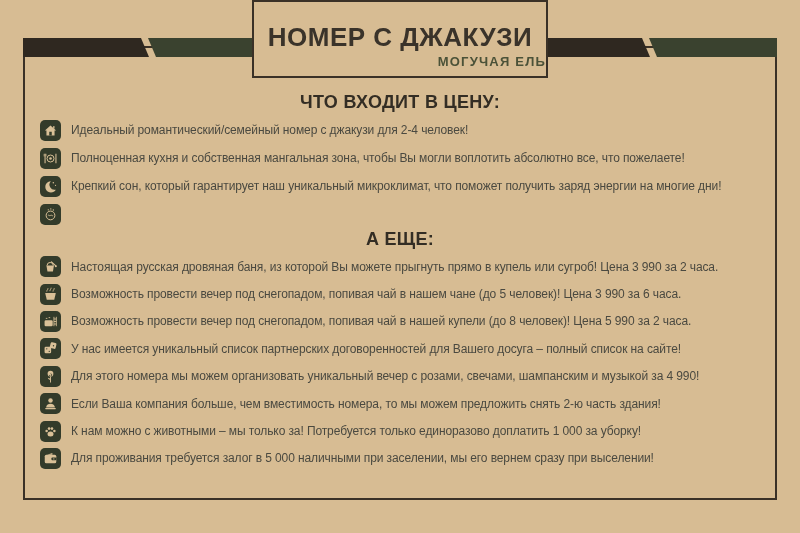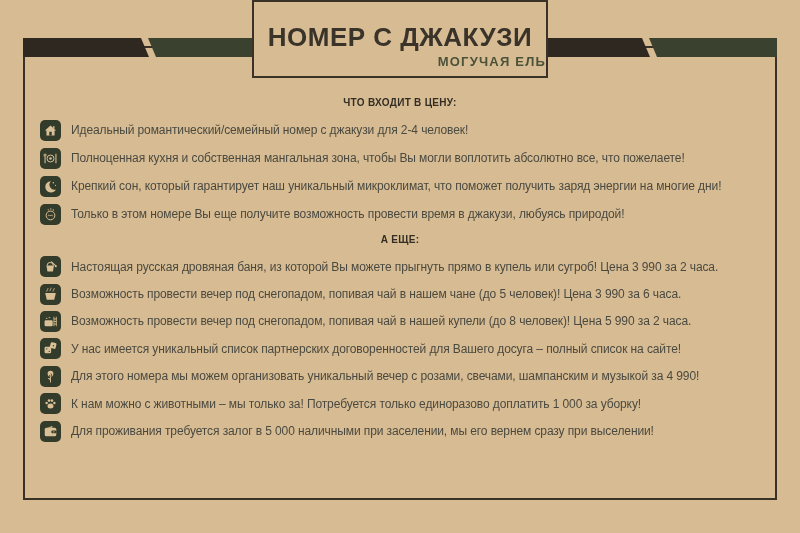--- a/index.html
+++ b/index.html
@@ -20,21 +20,21 @@
   .rg-r{left:649px;width:128px;clip-path:polygon(0 0,100% 0,100% 100%,8px 100%);}
 
   
   .title-box{position:absolute;left:252px;top:0;width:296px;height:78px;background:#d7bc93;
              border:2px solid #3a3127;box-sizing:border-box;z-index:3;text-align:center;}
   .title{margin-top:20px;font-size:26px;font-weight:800;color:#3a332a;letter-spacing:.5px;line-height:30px;}
   .subtitle{margin-top:2px;font-size:13px;font-weight:700;color:#4b5238;letter-spacing:1.2px;text-align:right;}
 
   
   .content{position:absolute;left:23px;top:95px;width:754px;z-index:2;}
-  .content h2{margin:0;text-align:center;font-size:10px;font-weight:700;color:#332d24;
+  .content h2{margin:0;text-align:center;font-size:18px;font-weight:700;color:#332d24;
               letter-spacing:.3px;line-height:15px;}
   .rows{margin-top:6px;}
   .row{display:flex;align-items:center;height:28px;padding-left:17px;}
   .sec2{margin-top:4px;}
   .sec2 .row{height:27.4px;}
   .icon{width:21px;height:21px;border-radius:5px;background:#333b2a;flex:0 0 21px;
         display:flex;align-items:center;justify-content:center;}
   .icon svg{width:15px;height:15px;display:block;}
   .row-text{margin-left:10px;font-size:12px;color:#4a4940;white-space:nowrap;letter-spacing:-.1px;}
 </style>
@@ -93,21 +93,20 @@
           <div class="row">
             <span class="icon">
               <svg viewBox="0 0 24 24" fill="none" stroke="#d9c097" stroke-width="1.6">
                 <circle cx="12" cy="13.5" r="7"></circle>
                 <path d="M7.8 13.5c1.4-1.6 2.8 1.6 4.2 0s2.8 1.6 4.2 0" stroke-width="1.4"></path>
                 <circle cx="8.5" cy="4.5" r="1.1" fill="#d9c097" stroke="none"></circle>
                 <circle cx="12.5" cy="3" r="1.1" fill="#d9c097" stroke="none"></circle>
                 <circle cx="16.5" cy="4.7" r="1.1" fill="#d9c097" stroke="none"></circle>
               </svg>
             </span>
-            <span class="row-text">Только в этом номере Вы еще получите возможность провести время в джакузи, любуясь природой!</span>
           </div>
         </div>
     </section>
     <section class="sec2">
       <h2>А ЕЩЕ:</h2>
       <div class="rows">
           <div class="row">
             <span class="icon">
               <svg viewBox="0 0 24 24" fill="none" stroke="#d9c097">
                 <path d="M5.5 10.5h12l-1.6 9.5H7.1z" fill="#d9c097" stroke="none"></path>
@@ -156,20 +155,30 @@
                 <path d="M12 7.5a2 2 0 1 1-2 2" stroke="#333b2a" stroke-width="1.2"></path>
                 <path d="M12 12.5V21" stroke-linecap="round"></path>
                 <path d="M12 17.5c-2.2-.2-3.8-1.3-4.3-3.4 2.2.1 3.8 1.2 4.3 3.4z" fill="#d9c097" stroke="none"></path>
               </svg>
             </span>
             <span class="row-text">Для этого номера мы можем организовать уникальный вечер с розами, свечами, шампанским и музыкой за 4 990!</span>
           </div>
           <div class="row">
             <span class="icon">
               <svg viewBox="0 0 24 24" fill="#d9c097">
+                <circle cx="12" cy="7" r="3.6"></circle>
+                <path d="M5 18.5c0-4 3.1-6.3 7-6.3s7 2.3 7 6.3z"></path>
+                <rect x="3.5" y="19.2" width="17" height="1.8" rx=".9"></rect>
+              </svg>
+            </span>
+            <span class="row-text">Если Ваша компания больше, чем вместимость номера, то мы можем предложить снять 2-ю часть здания!</span>
+          </div>
+          <div class="row">
+            <span class="icon">
+              <svg viewBox="0 0 24 24" fill="#d9c097">
                 <ellipse cx="12" cy="15.8" rx="4.8" ry="4"></ellipse>
                 <circle cx="5.8" cy="11" r="2"></circle>
                 <circle cx="9.7" cy="7.3" r="2.1"></circle>
                 <circle cx="14.3" cy="7.3" r="2.1"></circle>
                 <circle cx="18.2" cy="11" r="2"></circle>
               </svg>
             </span>
             <span class="row-text">К нам можно с животными – мы только за! Потребуется только единоразово доплатить 1 000 за уборку!</span>
           </div>
           <div class="row">

